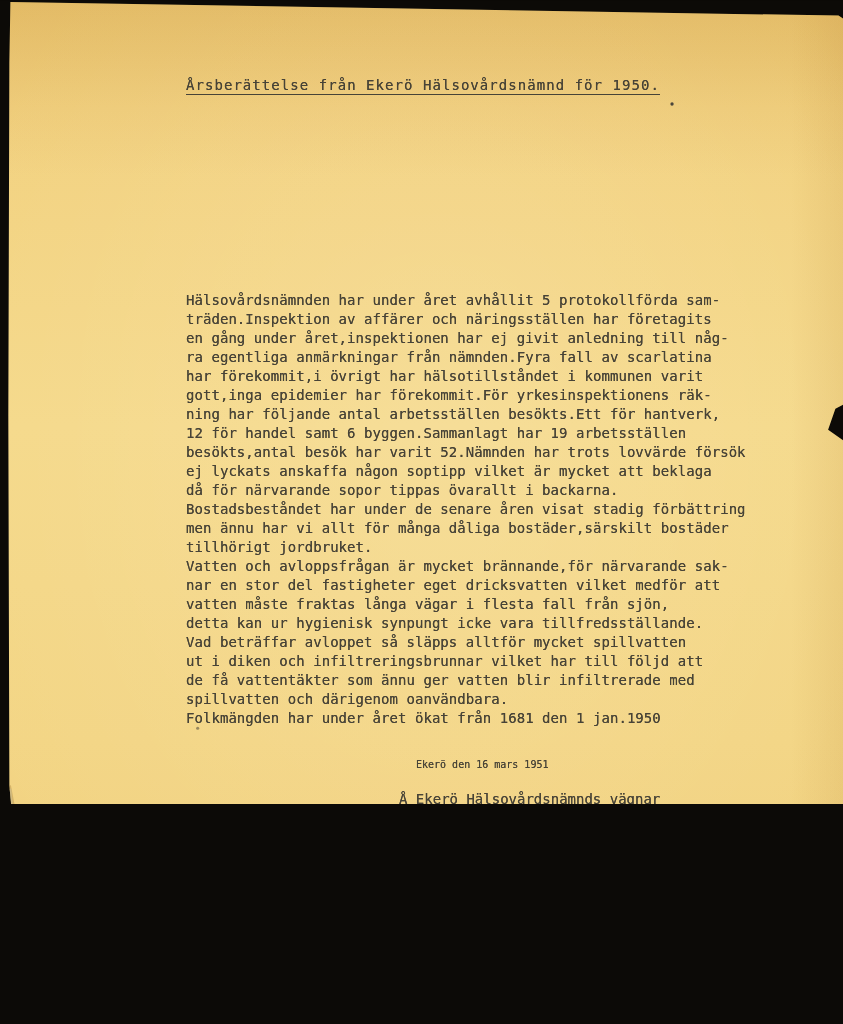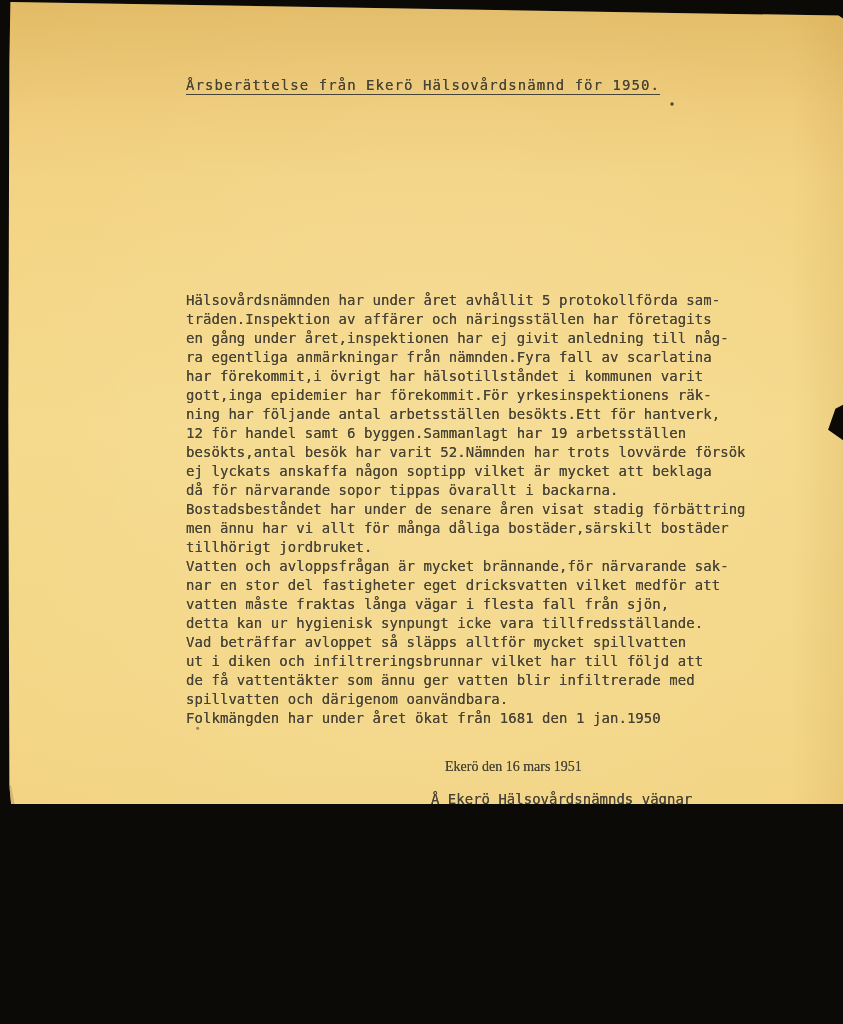--- a/index.html
+++ b/index.html
@@ -31,22 +31,22 @@
     text-underline-offset:4px;
     text-decoration-thickness:1.3px;
   }
   .body-block{
     left:186px;top:291px;
     margin:0;
     font-size:14px;line-height:19px;
     letter-spacing:0.05px;
   }
   .body-last-line{left:170px;top:667px;font-size:14px;}
-  .place-date{left:445px;top:759px;font-size:14px;font-family:Liberation Serif, serif;}
-  .on-behalf{left:399px;top:791px;font-size:14px;margin-left:32px;}
+  .place-date{left:416px;top:759px;font-size:10px;}
+  .on-behalf{left:399px;top:791px;font-size:14px;}
   .typed-name{left:461px;top:842px;font-size:13px;font-style:italic;}
   .signer-role{left:498px;top:860px;font-size:13px;}
   .signature{position:absolute;left:446px;top:803px;width:160px;height:50px;overflow:visible;}
   .signature path{stroke:#3a352b;stroke-width:1.7;fill:none;stroke-linecap:round;stroke-linejoin:round;}
 </style>
 </head>
 <body>
 
 <div class="stage">
 

